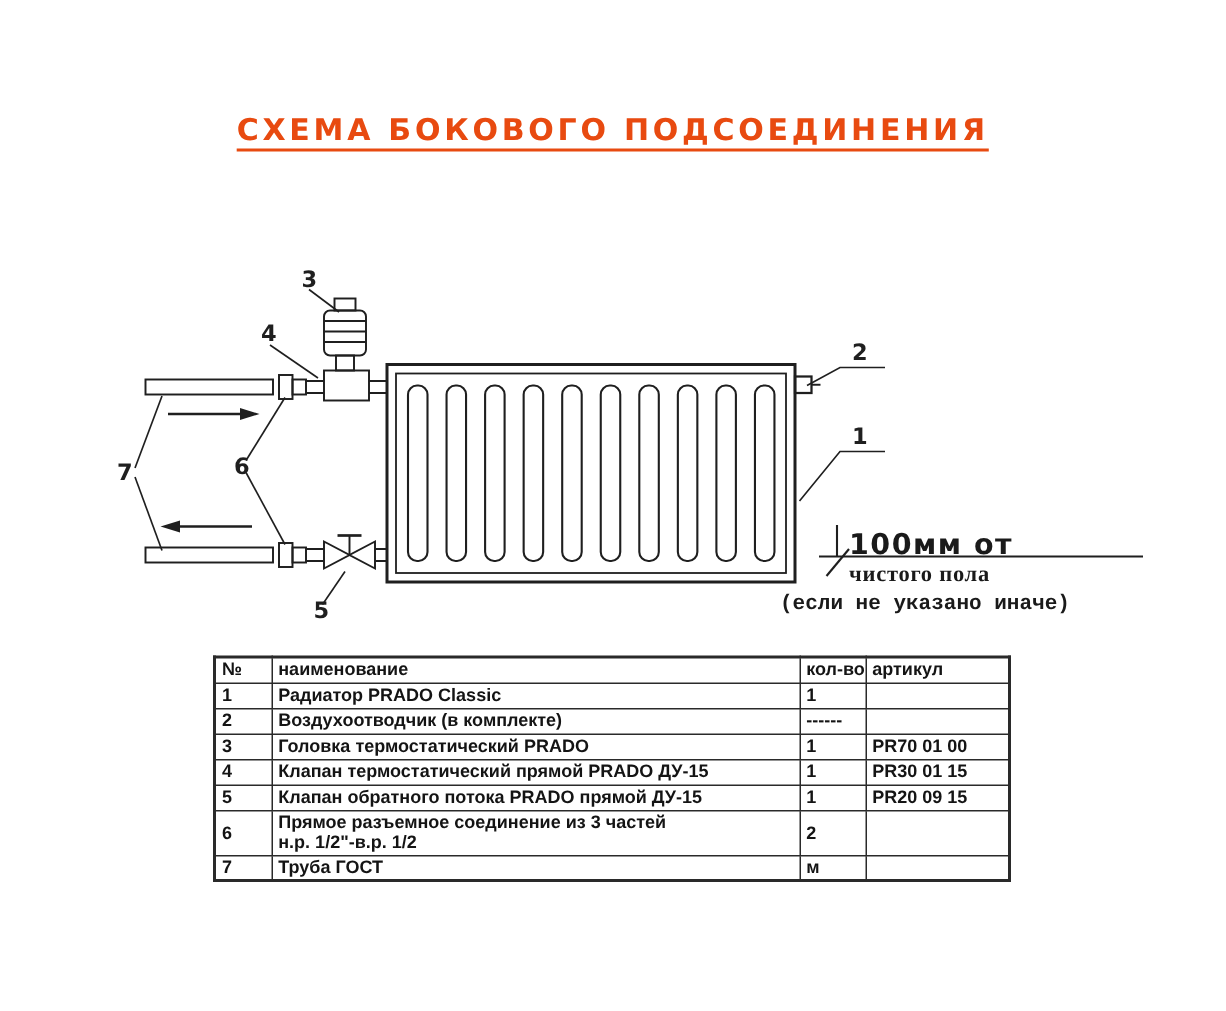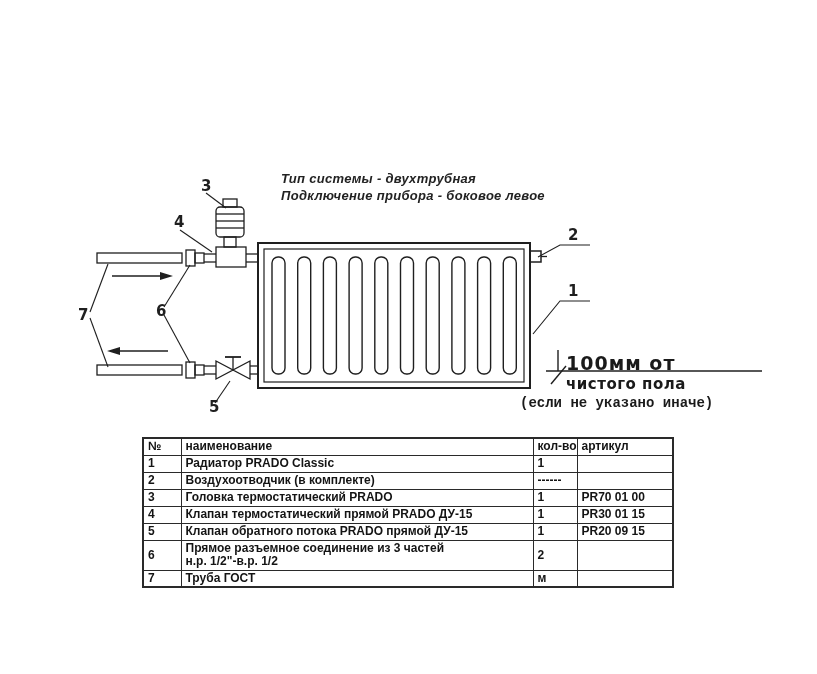--- a/index.html
+++ b/index.html
@@ -17,21 +17,21 @@
   .title .t2{ margin-top:14px; }
   .sysnotes{
     position:absolute; left:281px; top:170px; font-weight:bold; font-style:italic;
     font-size:13px; line-height:17px; color:#222; letter-spacing:0.3px;
   }
   svg.drawing{ position:absolute; left:0; top:0; width:817px; height:674px; }
   svg text{ font-family:"DejaVu Sans", sans-serif; font-weight:bold; fill:#1f1f1f; }
   .floor-note{ position:absolute; color:#1a1a1a; font-weight:bold;
     font-family:"DejaVu Sans", sans-serif; }
   .fn1{ left:566px; top:352px; font-size:19px; letter-spacing:1px;}
-  .fn2{ left:566px; top:375px; font-size:15px; letter-spacing:0.5px;}
+  .fn2{ left:566px; top:375px; font-size:15px; letter-spacing:0.5px;font-family:Liberation Serif, serif;}
   .fn3{ left:520px; top:395px; font-size:14px;font-family:Liberation Mono, monospace;}
   table.bom{
     position:absolute; left:142px; top:437px; width:530px;
     border-collapse:collapse; table-layout:fixed;
     font-size:12px; font-weight:bold; color:#141414;
   }
   table.bom th, table.bom td{
     border:1px solid #2a2a2a; padding:1px 4px; text-align:left;
     height:17px; line-height:13px; vertical-align:middle; overflow:hidden; white-space:nowrap;
   }
@@ -42,27 +42,23 @@
   .col-art{ width:96px; }
   td.c-num, td.c-qty{ text-align:center; }
   tr.tall td{ height:30px; }
 </style>
 </head>
 <body>
 
 <div class="page">
 
   <div class="title">
-    <br>
+    <span class="t1">СХЕМА БОКОВОГО ПОДСОЕДИНЕНИЯ</span><br>
   </div>
 
-  <div class="sysnotes">
-    <div>Тип системы - двухтрубная</div>
-    <div>Подключение прибора - боковое левое</div>
-  </div>
 
   <svg class="drawing" viewBox="0 0 817 674" fill="none" stroke="#1f1f1f" stroke-width="1.3">
 
     <g>
       <rect x="258" y="243" width="272" height="145" stroke-width="2"></rect>
       <rect x="264" y="249" width="260" height="133" stroke-width="1.2"></rect>
     </g>
     <g stroke-width="1.4">
       <rect x="272" y="257" width="13" height="117" rx="6"></rect>
       <rect x="297.7" y="257" width="13" height="117" rx="6"></rect>

